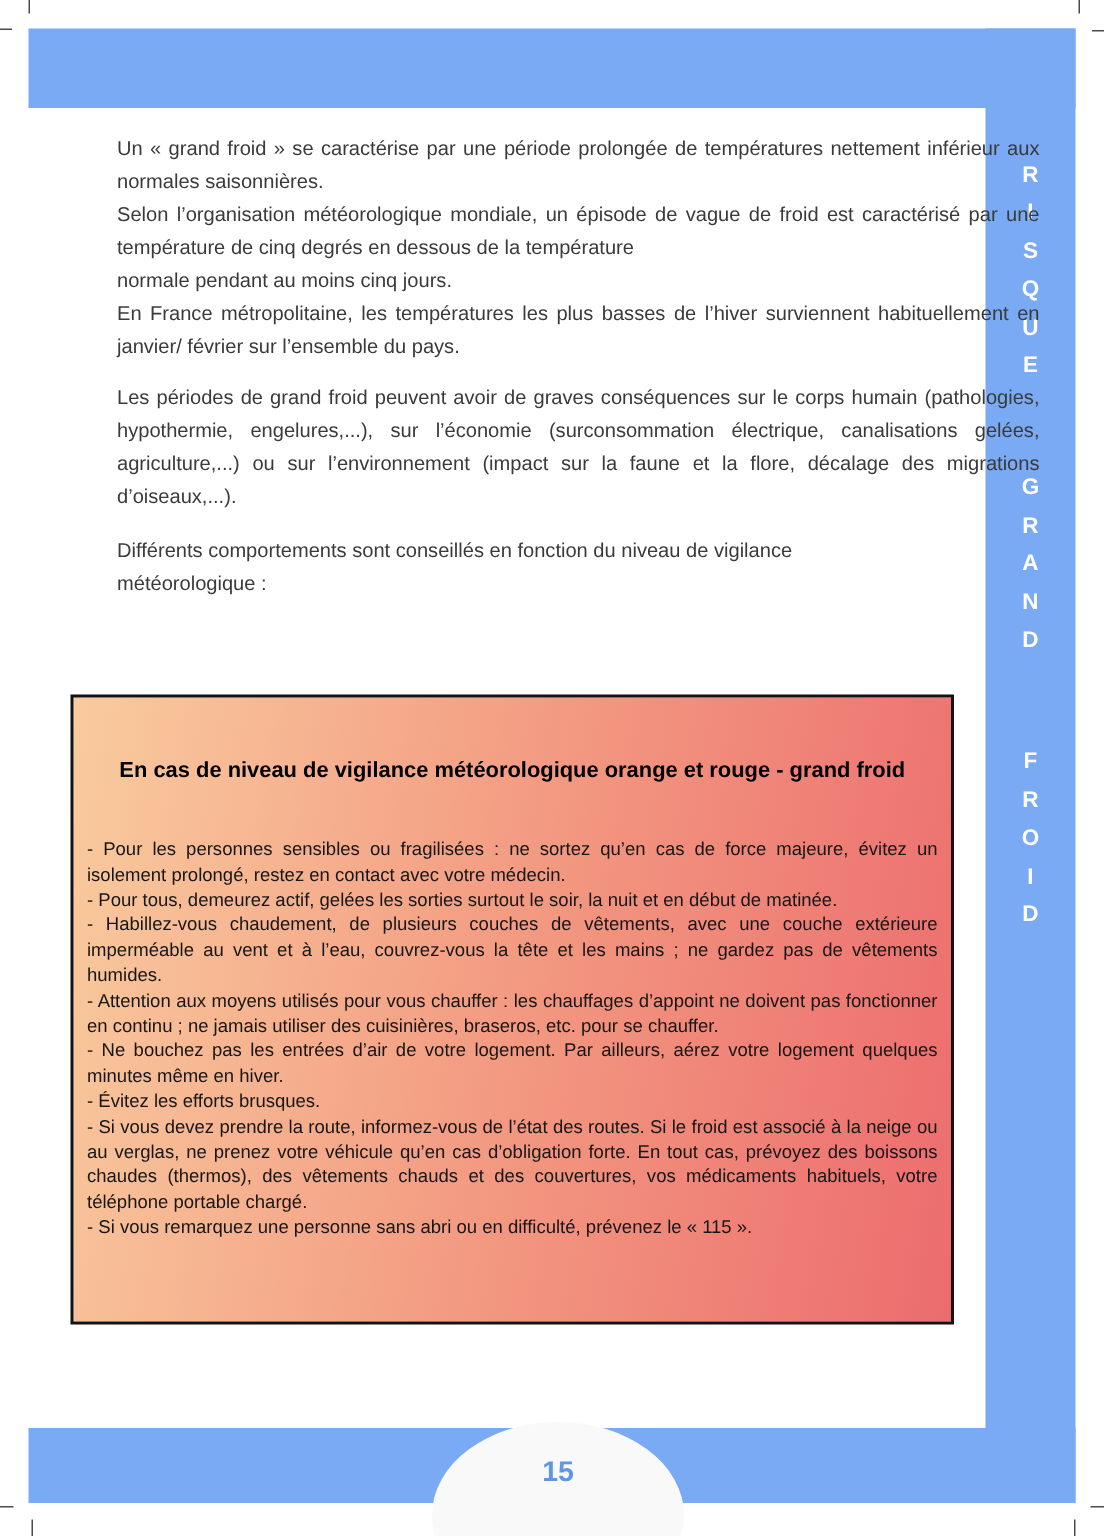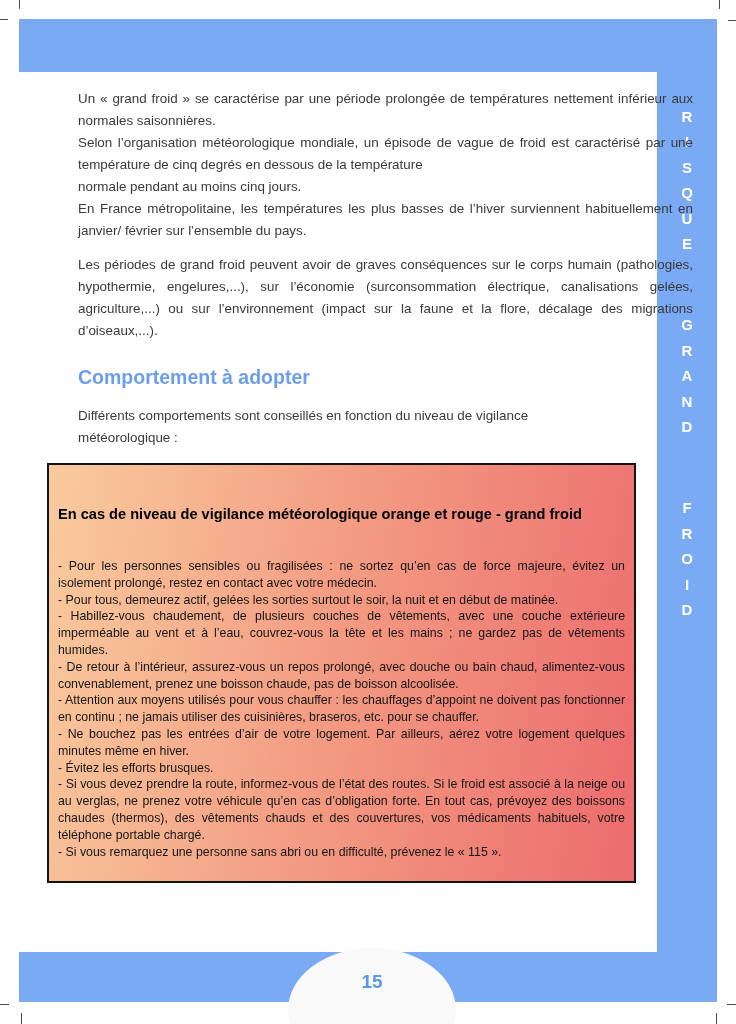--- a/index.html
+++ b/index.html
@@ -70,21 +70,21 @@
   
   .advice-box {
     position: absolute;
     left: 47px; top: 463px;
     width: 589px; height: 420px;
     border: 2px solid #131313;
     background: linear-gradient(100deg, #f9cb9e 0%, #f2957f 55%, #ec6c6e 100%);
     padding: 41px 9px 0 9px;
   }
   .advice-title {
-    text-align: left;
+    text-align: center;
     font-size: 14.6px;
     font-weight: bold;
     color: #000000;
     margin-bottom: 36px;
   }
   .advice-items p {
     font-size: 12.35px;
     line-height: 16.8px;
     text-align: justify;
     color: #161616;
@@ -143,32 +143,30 @@
 I
 D</div>
   </div>
 
   <div class="content">
     <p class="block">Un « grand froid » se caractérise par une période prolongée de températures nettement inférieur aux normales saisonnières.</p>
     <p class="block">Selon l’organisation météorologique mondiale, un épisode de vague de froid est caractérisé par une température de cinq degrés en dessous de la température</p>
     <p class="block">normale pendant au moins cinq jours.</p>
     <p class="block">En France métropolitaine, les températures les plus basses de l’hiver surviennent habituellement en janvier/ février sur l’ensemble du pays.</p>
     <p class="block gap-above">Les périodes de grand froid peuvent avoir de graves conséquences sur le corps humain (pathologies, hypothermie, engelures,...), sur l’économie (surconsommation électrique, canalisations gelées, agriculture,...) ou sur l’environnement (impact sur la faune et la flore, décalage des migrations d’oiseaux,...).</p>
-    <h2 class="section-heading">Comportement à adopter</h2>
     <p class="section-intro">Différents comportements sont conseillés en fonction du niveau de vigilance
 météorologique :</p>
   </div>
 
   <div class="advice-box">
     <div class="advice-title">En cas de niveau de vigilance météorologique orange et rouge - grand froid</div>
     <div class="advice-items">
         <p>- Pour les personnes sensibles ou fragilisées : ne sortez qu’en cas de force majeure, évitez un isolement prolongé, restez en contact avec votre médecin.</p>
         <p>- Pour tous, demeurez actif, gelées les sorties surtout le soir, la nuit et en début de matinée.</p>
         <p>- Habillez-vous chaudement, de plusieurs couches de vêtements, avec une couche extérieure imperméable au vent et à l’eau, couvrez-vous la tête et les mains ; ne gardez pas de vêtements humides.</p>
-        <p>- De retour à l’intérieur, assurez-vous un repos prolongé, avec douche ou bain chaud, alimentez-vous convenablement, prenez une boisson chaude, pas de boisson alcoolisée.</p>
         <p>- Attention aux moyens utilisés pour vous chauffer : les chauffages d’appoint ne doivent pas fonctionner en continu ; ne jamais utiliser des cuisinières, braseros, etc. pour se chauffer.</p>
         <p>- Ne bouchez pas les entrées d’air de votre logement. Par ailleurs, aérez votre logement quelques minutes même en hiver.</p>
         <p>- Évitez les efforts brusques.</p>
         <p>- Si vous devez prendre la route, informez-vous de l’état des routes. Si le froid est associé à la neige ou au verglas, ne prenez votre véhicule qu’en cas d’obligation forte. En tout cas, prévoyez des boissons chaudes (thermos), des vêtements chauds et des couvertures, vos médicaments habituels, votre téléphone portable chargé.</p>
         <p>- Si vous remarquez une personne sans abri ou en difficulté, prévenez le « 115 ».</p>
       </div>
   </div>
 
   <div class="dome"></div>
   <div class="page-number">15</div>

